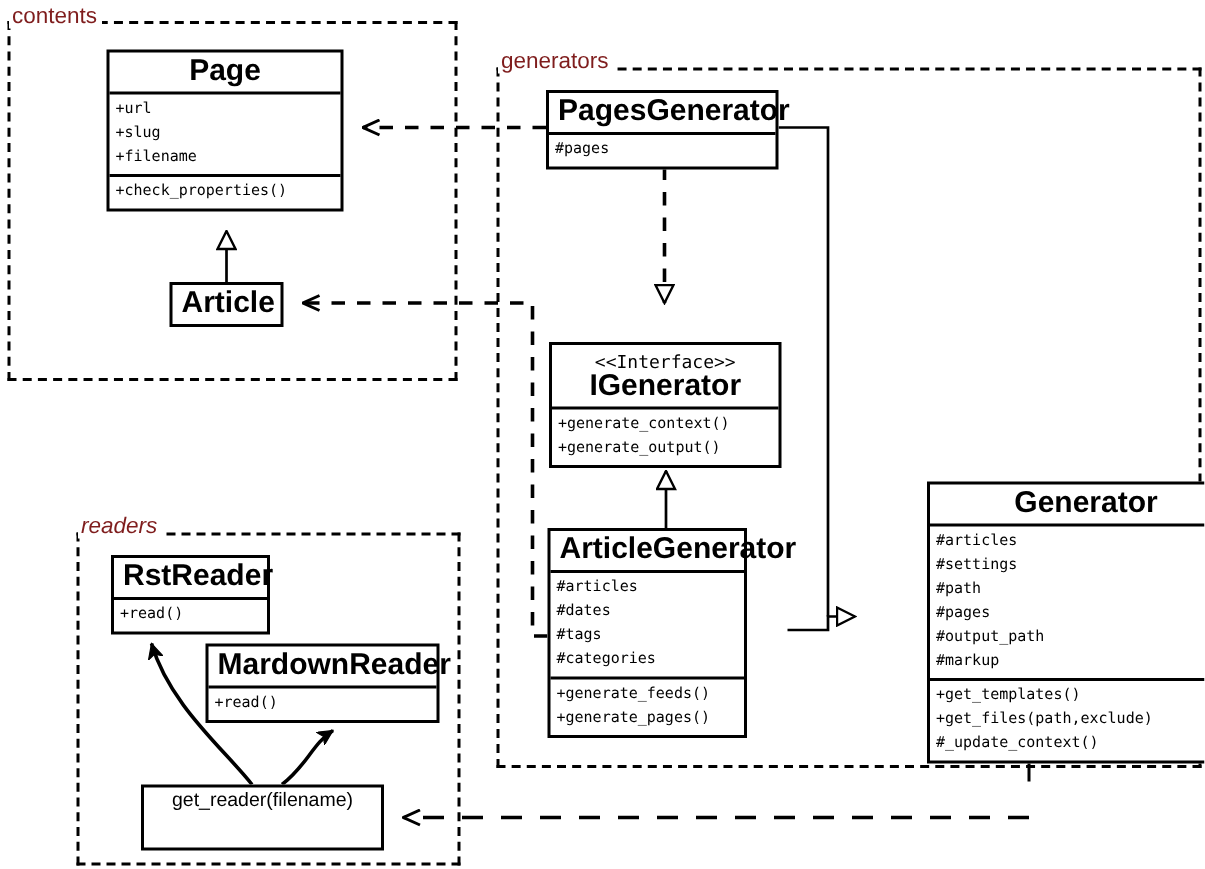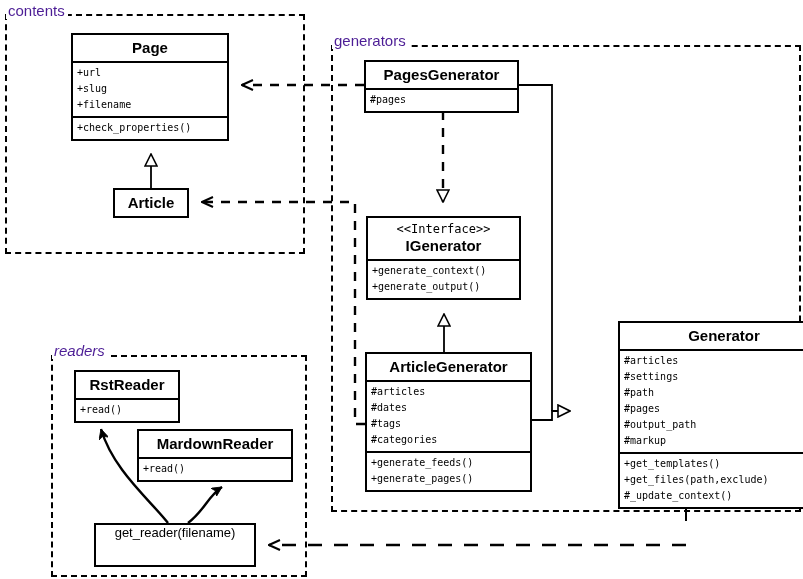--- a/index.html
+++ b/index.html
@@ -27,37 +27,37 @@
     position: absolute;
     border: 2px solid #000;
     border-style: dashed;
     box-sizing: border-box;
     background: transparent;
   }
   .pkg-label {
     position: absolute;
     font-family: "Liberation Sans", sans-serif;
     font-size: 15px;
-    color: #4c1d95;
+    color: #7f1d1d;
     background: #ffffff;
     padding: 0 3px 0 2px;
     line-height: 16px;
     white-space: nowrap;
   }
   
   .cls {
     position: absolute;
     border: 2px solid #000;
     background: #ffffff;
     box-sizing: border-box;
   }
   .cls-name {
     font-family: "Liberation Sans", sans-serif;
     font-weight: bold;
-    font-size: 15px;
+    font-size: 20px;
     text-align: center;
     color: #000;
     padding: 4px 6px 5px 6px;
     line-height: 17px;
     white-space: nowrap;
   }
   .cls-stereo {
     font-family: "DejaVu Sans Mono", monospace;
     font-size: 12px;
     text-align: center;
@@ -196,30 +196,30 @@
     <div class="cls-name">Article</div>
   </div>
 
   <div class="cls" style="left:364px; top:60px; width:155px;">
     <div class="cls-name">PagesGenerator</div>
     <div class="cls-sec">
       <div class="cls-item">#pages</div>
     </div>
   </div>
 
-  <div class="cls" style="left:366px; top:216px; width:155px;">
+  <div class="cls" style="left:366px; top:228px; width:155px;">
     <div class="cls-stereo">&lt;&lt;Interface&gt;&gt;</div>
     <div class="cls-name">IGenerator</div>
     <div class="cls-sec">
       <div class="cls-item">+generate_context()</div>
       <div class="cls-item">+generate_output()</div>
     </div>
   </div>
 
-  <div class="cls" style="left:365px; top:352px; width:167px;">
+  <div class="cls" style="left:365px; top:352px; width:133px;">
     <div class="cls-name">ArticleGenerator</div>
     <div class="cls-sec">
       <div class="cls-item">#articles</div>
       <div class="cls-item">#dates</div>
       <div class="cls-item">#tags</div>
       <div class="cls-item">#categories</div>
     </div>
     <div class="cls-sec">
       <div class="cls-item">+generate_feeds()</div>
       <div class="cls-item">+generate_pages()</div>

